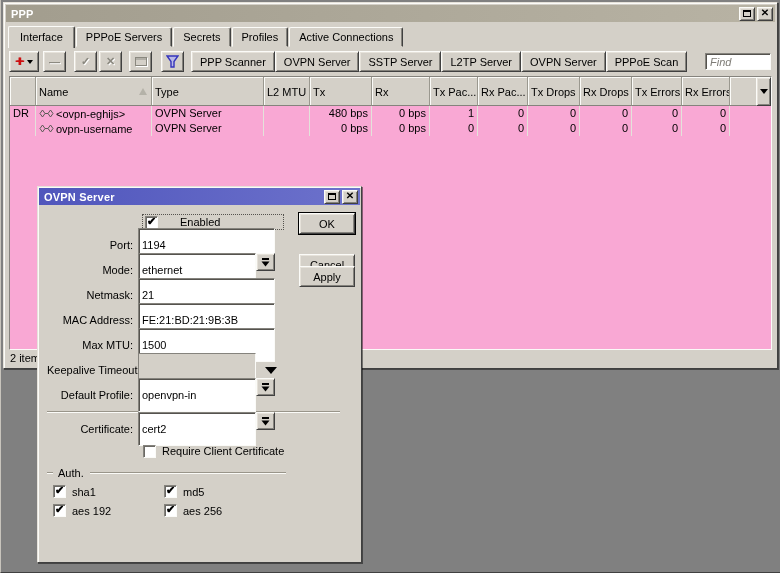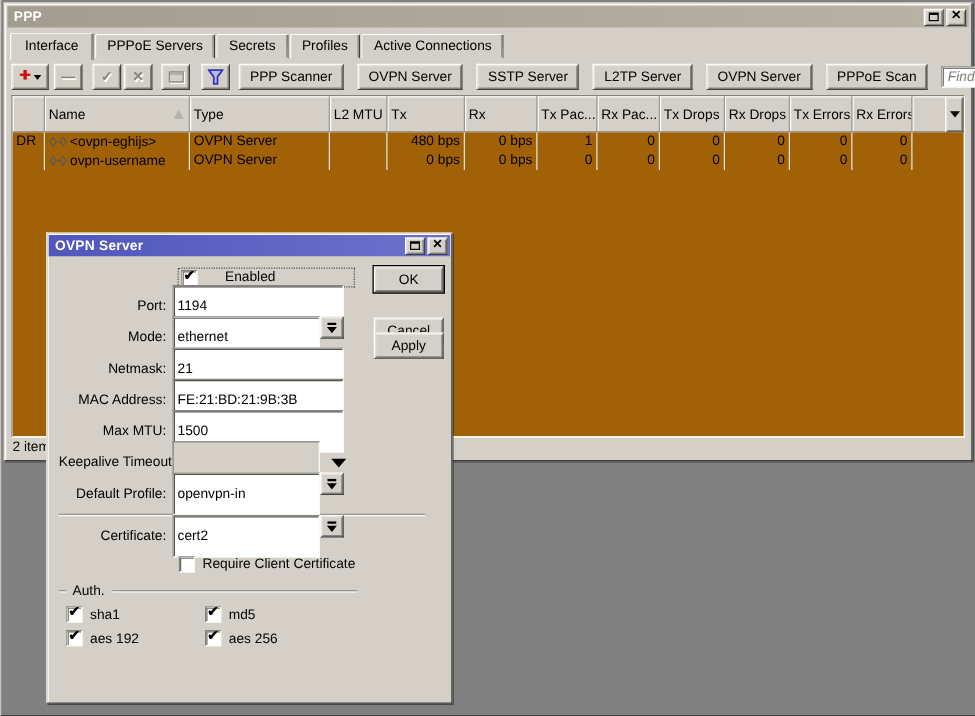--- a/index.html
+++ b/index.html
@@ -57,21 +57,21 @@
   .tab.active { padding:4px 11px 5px; margin-bottom:-1px; z-index:3; border-bottom:none; }
 
   
   .toolbar { flex:none; display:flex; align-items:center; padding:4px 4px 4px 3px; height:29px; }
   .ibtn { height:21px; width:23px; flex:none; display:flex; align-items:center; justify-content:center; }
   .ibtn svg { display:block; }
   .glyph-dis { color:#8a887f; text-shadow:1px 1px 0 #fff; font-size:11px; font-weight:bold; }
   .add-plus { color:#cc1010; font-weight:bold; font-size:15px; line-height:1; margin-top:-2px; text-shadow:1px 0 0 #cc1010; }
   .add-caret { width:0; height:0; border-left:3px solid transparent; border-right:3px solid transparent; border-top:4px solid #000; margin-left:3px; }
   .copy-glyph { width:12px; height:9px; border:1px solid #8a887f; box-shadow:1px 1px 0 #fff, inset 0 2px 0 rgba(138,136,127,.45); }
-  .tbtn { height:21px; min-width:74px; padding:0 8px; margin-right:11px; flex:none;
+  .tbtn { height:21px; min-width:74px; padding:0 8px; flex:none;
           display:flex; align-items:center; justify-content:center; white-space:nowrap; }
   .find-wrap { margin-left:auto; }
   .find-input { width:66px; height:17px; padding:1px 4px; font-size:11px; font-family:"Liberation Sans",sans-serif; outline:none; }
   .find-input::placeholder { font-style:italic; color:#7d7b75; opacity:1; }
 
   
   .gridwrap {
     flex:1; margin:0 3px; display:flex; flex-direction:column; overflow:hidden;
     background:#fff; border:1px solid; border-color:#85837d #fbfbf8 #fbfbf8 #85837d;
   }
@@ -80,21 +80,21 @@
     flex:none; padding:2px 3px 1px; background:#d4d0c8; white-space:nowrap; overflow:hidden;
     border-right:1px solid #9a988f; border-bottom:1px solid #85837d;
     box-shadow: inset 1px 1px 0 #fbfbf8; display:flex; align-items:center;
   }
   .hc.fill { flex:1; border-right:none; }
   .sort-up { width:0; height:0; margin-left:auto; margin-right:1px;
              border-left:4px solid transparent; border-right:4px solid transparent;
              border-bottom:7px solid #b4b2a8; }
   .colbtn { flex:none; width:15px; display:flex; align-items:center; justify-content:center; }
   .col-caret { width:0; height:0; border-left:4px solid transparent; border-right:4px solid transparent; border-top:5px solid #000; }
-  .gbody { flex:1; background:#a16207; }
+  .gbody { flex:1; background:#f9a8d4; }
   .drow { display:flex; height:15px; cursor:default; }
   .dc { flex:none; padding:1px 3px; white-space:nowrap; overflow:hidden; border-right:1px solid #e4e2da; }
   .dc.num { text-align:right; }
   .name-cell { display:flex; align-items:center; gap:2px; }
   .if-icon { flex:none; display:block; }
 
   
   .w-flag{width:26px}.w-name{width:116px}.w-type{width:112px}.w-l2{width:46px}
   .w-tx{width:62px}.w-rx{width:58px}.w-txp{width:48px}.w-rxp{width:50px}
   .w-txd{width:52px}.w-rxd{width:52px}.w-txe{width:50px}.w-rxe{width:48px}

